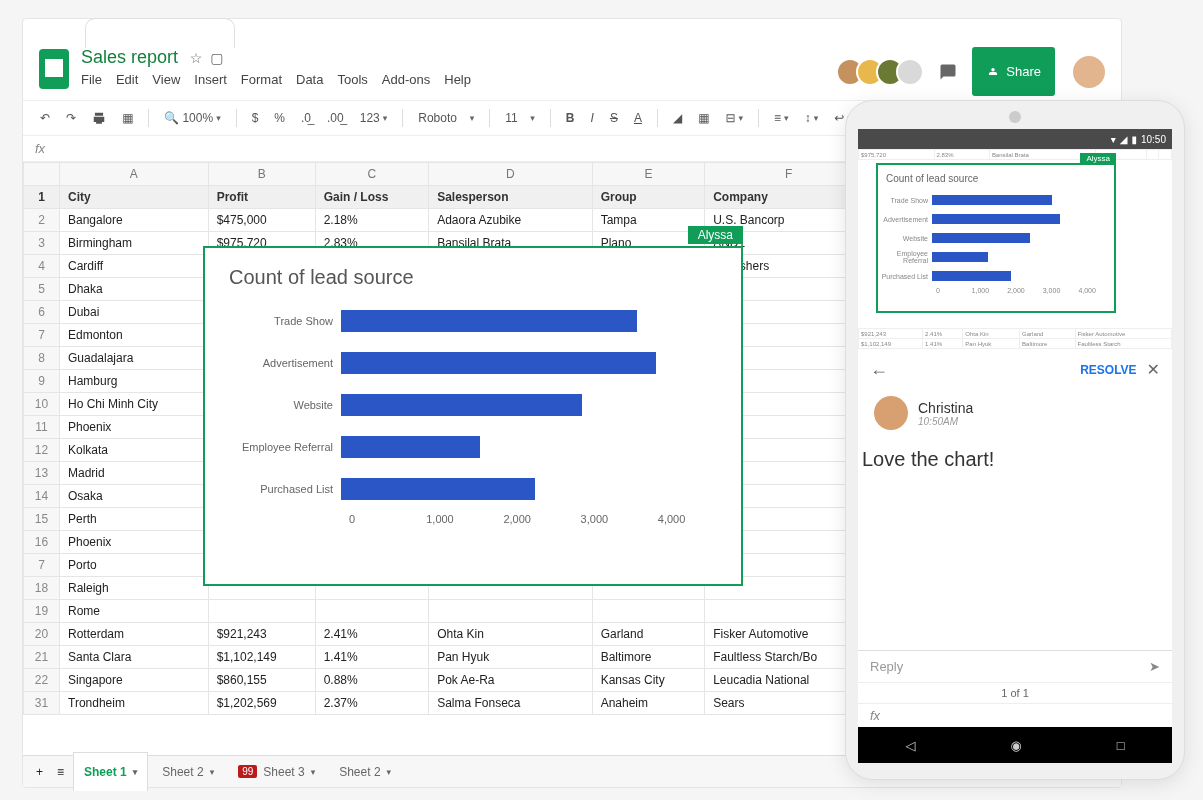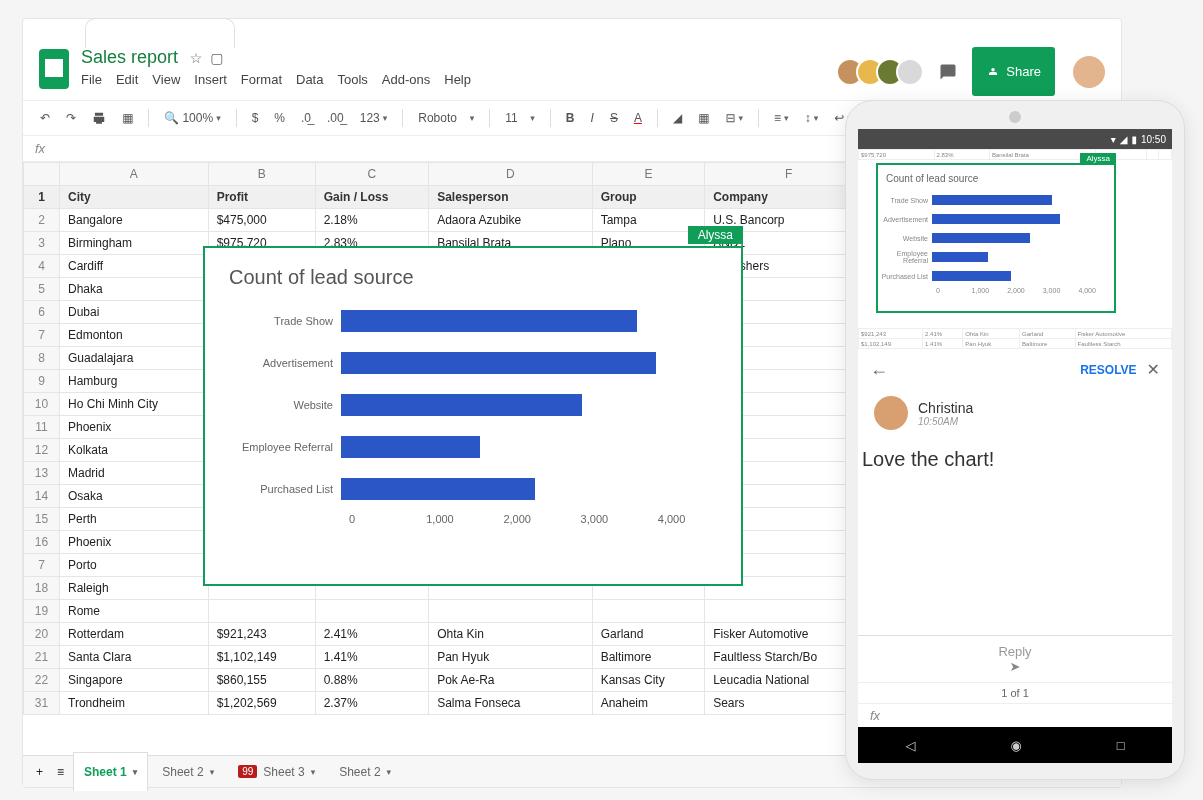--- a/index.html
+++ b/index.html
@@ -333,21 +333,21 @@
 .comment-header .close { color:#666; font-size:16px; margin-left:10px; }
 .comment-user { display:flex; gap:10px; padding: 6px 16px; align-items:center; }
 .comment-user .av { width:34px; height:34px; border-radius:50%; background:#d8a070; }
 .comment-user .name { font-size:14px; color:#333; }
 .comment-user .time { font-size:10px; color:#999;font-style:italic; }
 .comment-body { font-size:20px; color:#333; padding:12px 4px; font-family: "Helvetica Neue", Arial, sans-serif; font-weight:300; }
 .reply-bar {
   position:absolute; bottom:0; left:0; right:0;
   border-top:1px solid #ddd;
 }
-.reply-input-row { display:flex; align-items:center; padding:8px 12px;flex-direction:column; }
+.reply-input-row { display:flex; align-items:center; padding:8px 12px; }
 .reply-input { flex:1; color:#999; font-size:13px; }
 .reply-send { color:#888; }
 .reply-count { text-align:center; font-size:11px; color:#666; padding:4px; border-top:1px solid #eee; }
 .reply-fx { padding:4px 12px; border-top:1px solid #eee; font-style:italic; color:#888; font-size:13px; }
 .phone-nav {
   position:absolute;
   left:12px; right:12px; bottom:16px;
   height:36px; background:#000;
   display:flex; justify-content:space-around; align-items:center;
 }

